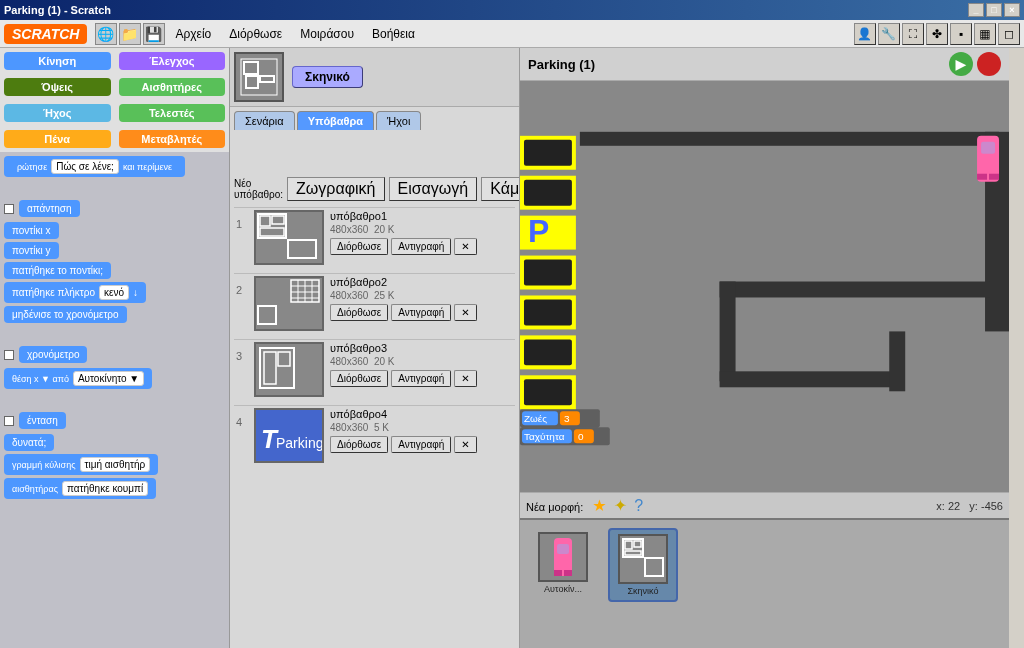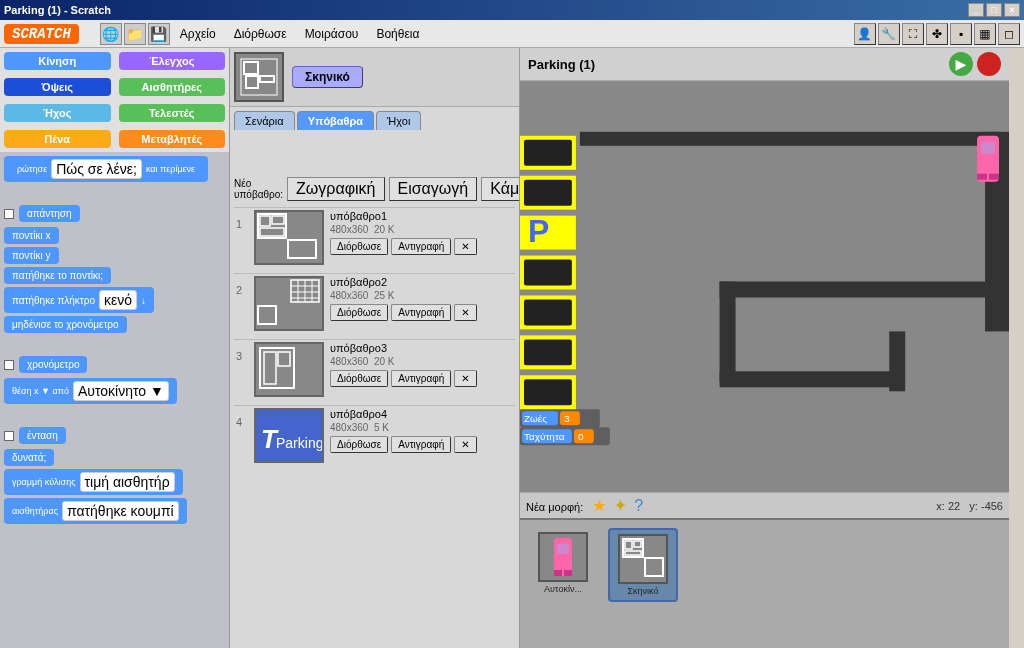--- a/index.html
+++ b/index.html
@@ -37,23 +37,22 @@
       border-bottom: 1px solid #aaa;
       gap: 2px;
     }
     .scratch-logo {
       background: #ff6600;
       color: white;
       font-weight: bold;
       font-size: 14px;
       padding: 2px 8px;
       border-radius: 4px;
-      margin-right: 19px;
+      margin-right: 6px;
       font-style: italic;
-      font-family: Liberation Mono, monospace;
     }
     .menu-icon {
       width: 22px; height: 22px;
       background: #ccc;
       border: 1px solid #888;
       display: flex; align-items: center; justify-content: center;
       cursor: pointer;
       font-size: 14px;
     }
     .menu-item {
@@ -96,21 +95,21 @@
       padding: 3px 8px;
       border-radius: 4px;
       color: white;
       font-size: 11px;
       font-weight: bold;
       text-align: center;
       cursor: pointer;
     }
     .bc-blue { background: #4d97ff; }
     .bc-purple { background: #9966ff; }
-    .bc-lblue { background: #1d4ed8; }
+    .bc-lblue { background: #4d7c0f; }
     .bc-cyan { background: #5cb8e4; }
 
     .blocks-area {
       flex: 1;
       background: #c0c0c8;
       padding: 4px;
       overflow-y: auto;
       display: flex;
       flex-direction: column;
       gap: 3px;
@@ -126,21 +125,21 @@
       gap: 4px;
       width: fit-content;
     }
     .block-blue { background: #4d97ff; }
     .block-input {
       background: white;
       color: black;
       border-radius: 3px;
       padding: 1px 4px;
       border: 1px solid #ccc;
-      font-size: 14px;
+      font-size: 10px;
     }
     .block-checkbox {
       width: 10px; height: 10px;
       background: white;
       border: 1px solid #666;
       display: inline-block;
       margin-right: 2px;
     }
     .block-row {
       display: flex;

